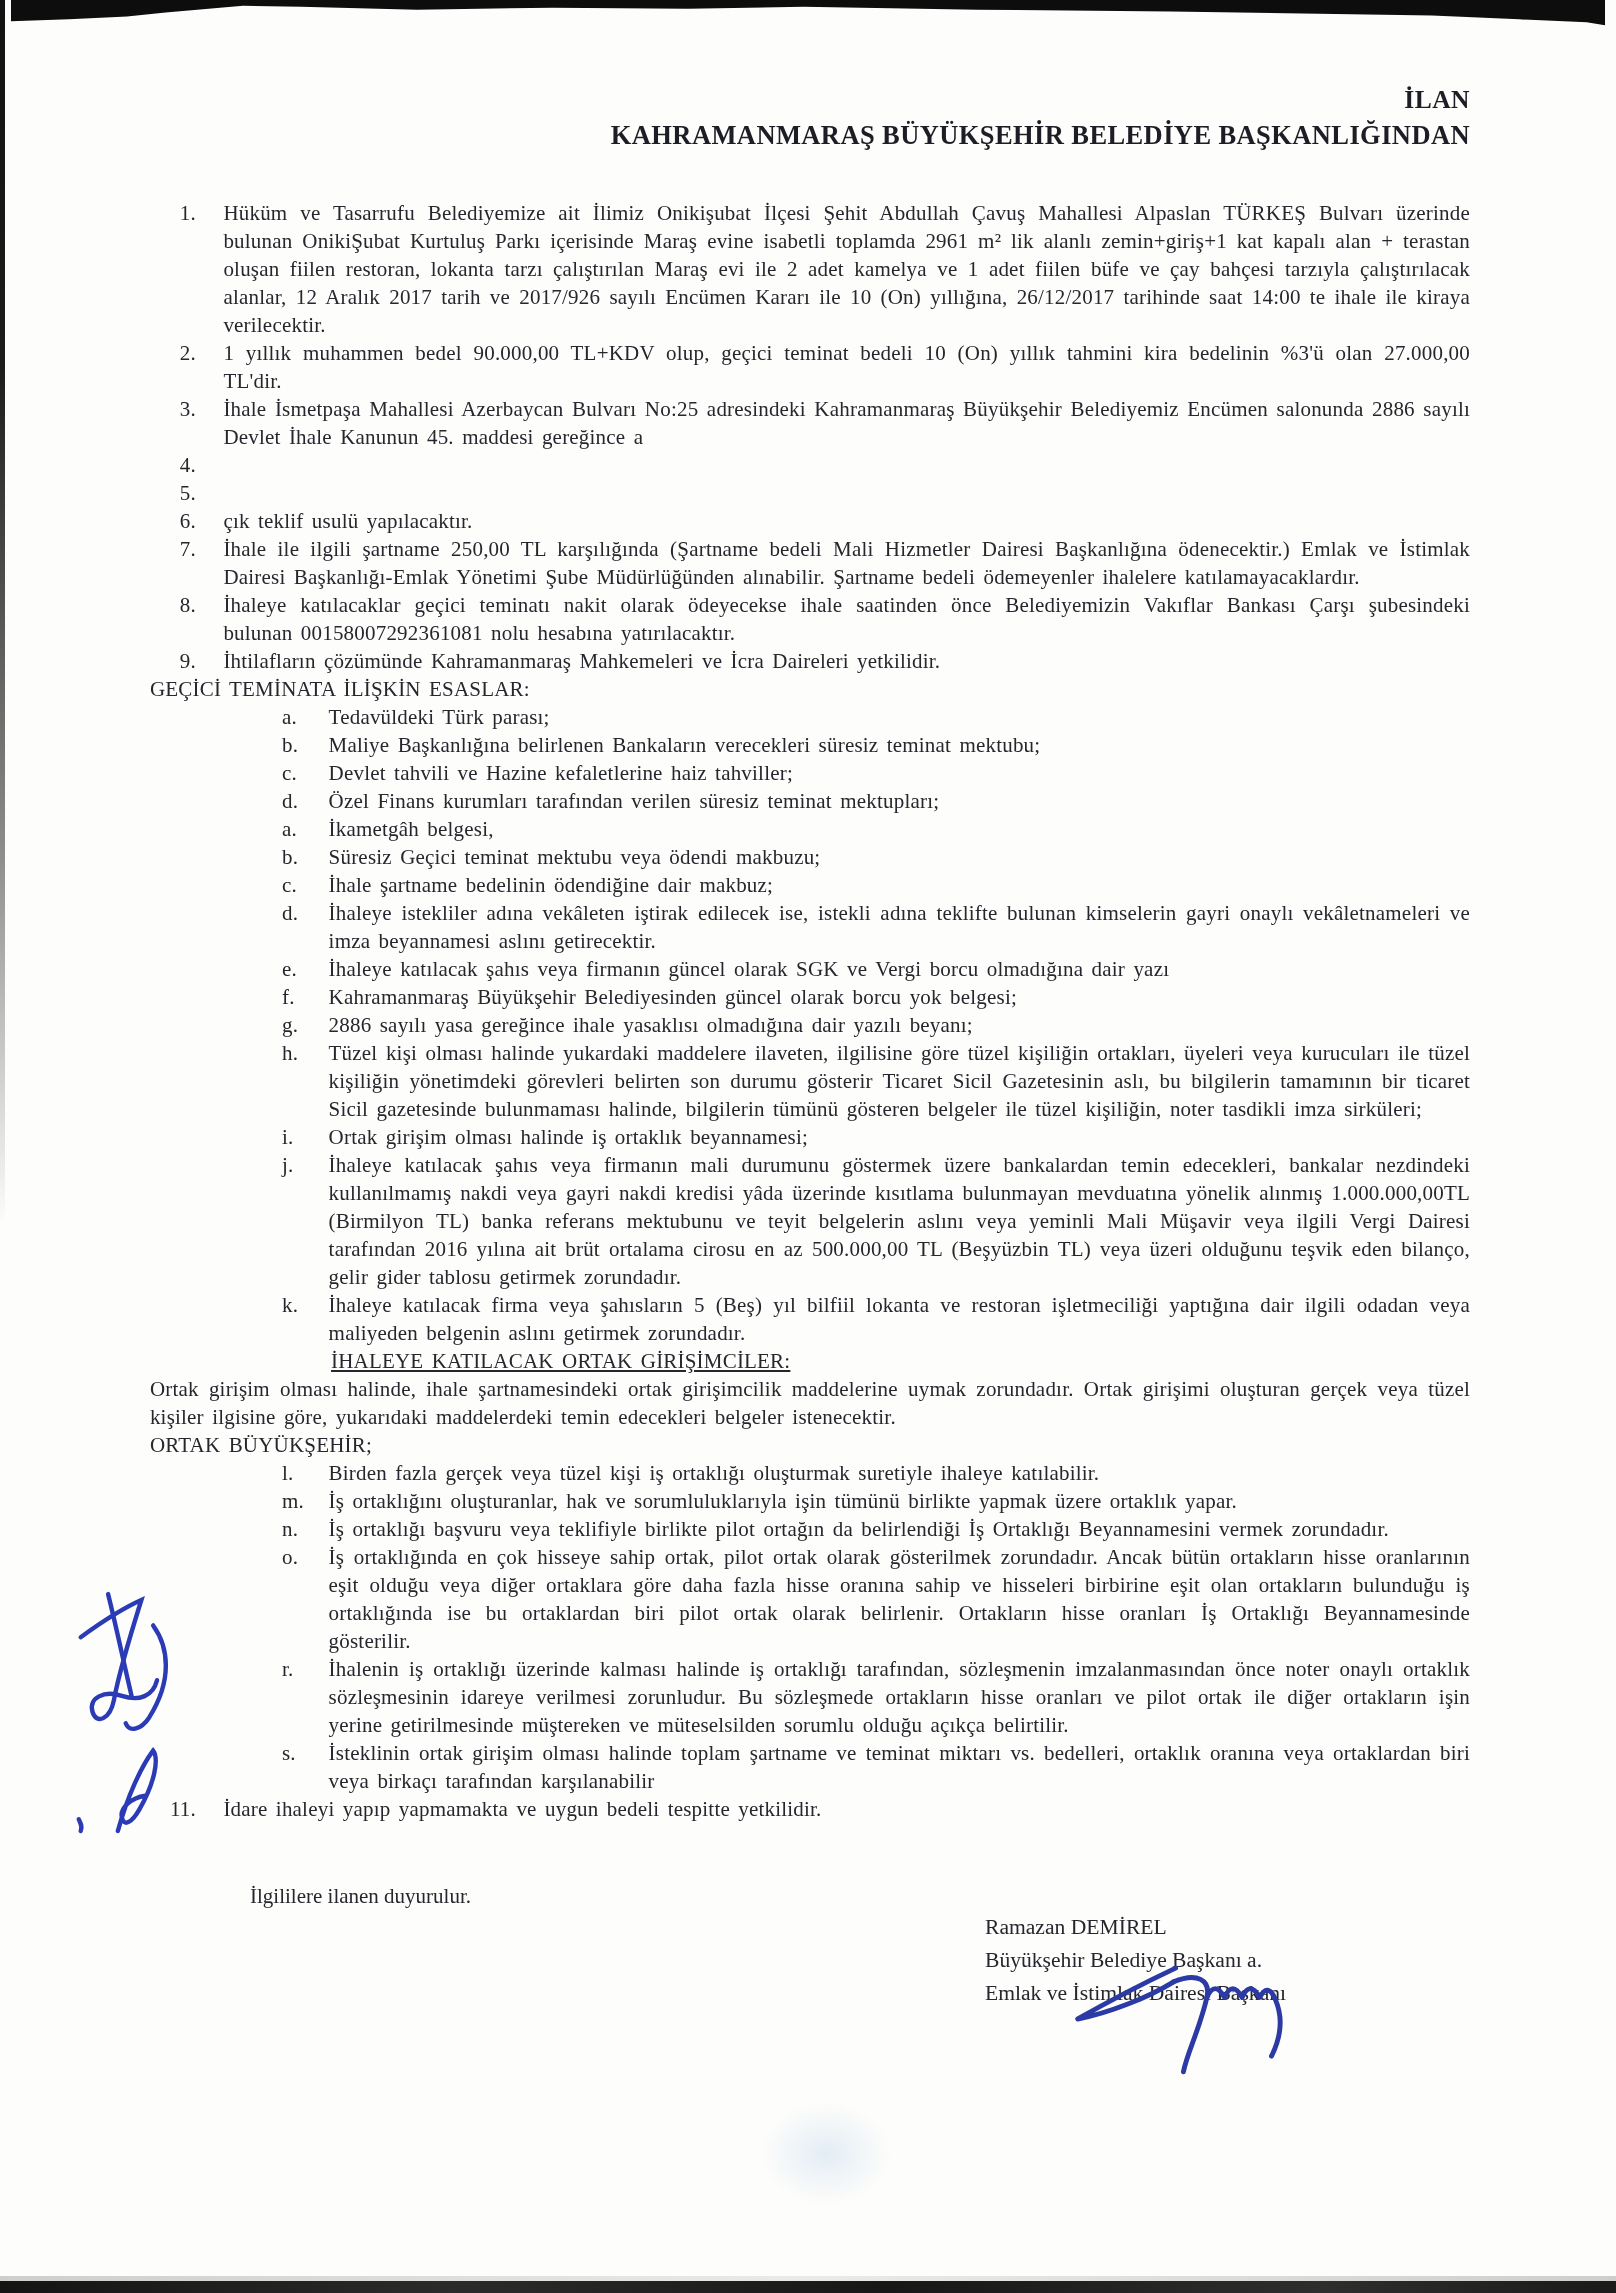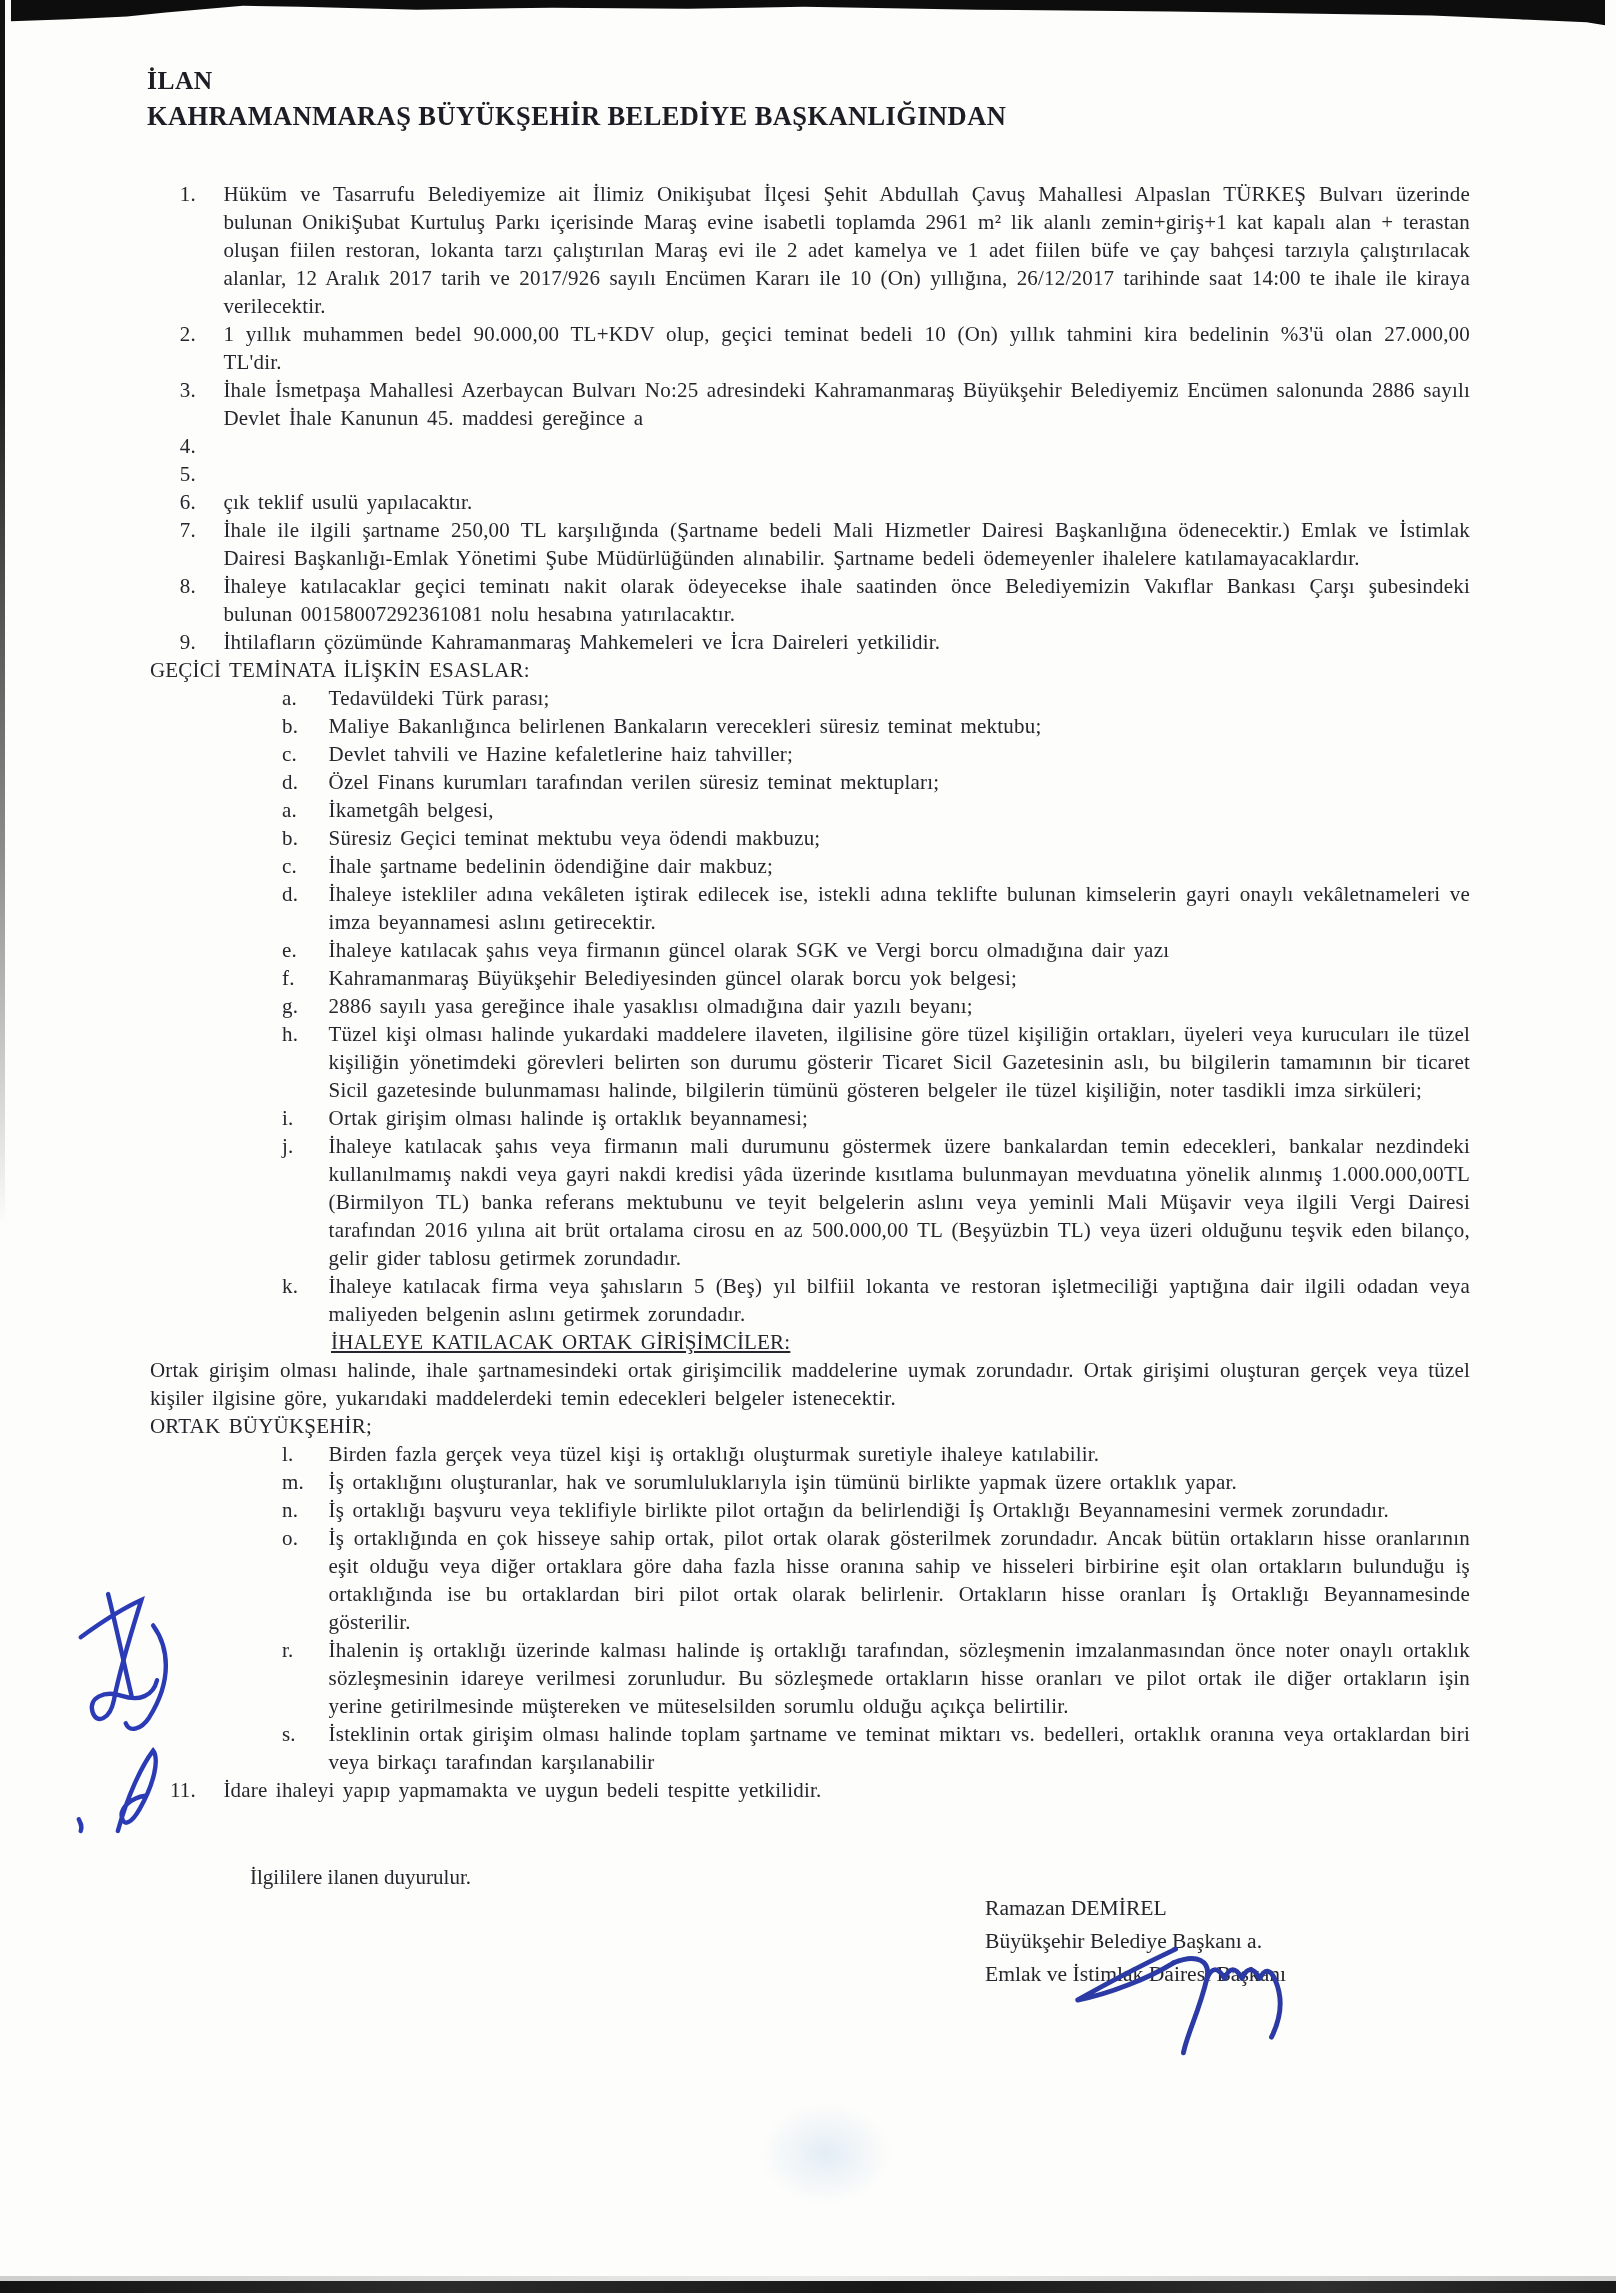--- a/index.html
+++ b/index.html
@@ -16,21 +16,21 @@
   .left-edge{position:absolute;top:0;left:0;width:4.9px;height:1225px;z-index:5;
     background:linear-gradient(to bottom,#121212 0%,#1c1c1c 30%,#555 50%,#8e8e8e 70%,rgba(140,140,140,0) 100%);}
   .bottom-edge{position:absolute;bottom:0;left:0;width:1616px;height:12.7px;z-index:5;
     background:linear-gradient(to right,#141414,#2b2b2b 28%,#171717 55%,#2e2e2e 82%,#1a1a1a);}
   .bottom-fade{position:absolute;bottom:12.7px;left:0;width:1616px;height:4.9px;z-index:4;
     background:linear-gradient(to right,rgba(120,120,120,.35),rgba(160,160,160,.2),rgba(120,120,120,.35));}
   .smudge{position:absolute;left:760px;top:2102px;width:132px;height:103px;border-radius:50%;
     background:radial-gradient(ellipse at center,rgba(185,210,235,.38),rgba(185,210,235,0) 70%);z-index:1;}
 
   .content{position:relative;padding:0 146px 0 147px;z-index:2;}
-  .title-block{margin-top:65px;text-align:left;line-height:1.25;}
+  .title-block{margin-top:84px;text-align:right;line-height:1.25;}
   .title-1{font-size:25.5px;font-weight:700;letter-spacing:0.5px;color:#1d1d25;}
   .title-2{font-size:26.5px;font-weight:700;letter-spacing:0.4px;color:#1d1d25;margin-top:2.9px;}
 
   .body-list{margin-top:47px;font-size:21px;line-height:28px;letter-spacing:0.2px;word-spacing:2.9px;}
   .row{display:flex;min-height:28px;}
   .num{flex:0 0 49px;text-align:right;padding-right:0;}
   .row .txt{flex:1;margin-left:27.4px;text-align:justify;}
   .row.sub{margin-left:135px;}
   .row.sub .num{flex:0 0 29px;text-align:left;}
   .row.sub .txt{margin-left:17.6px;}
@@ -118,21 +118,21 @@
       </div>
 
       <div class="section-header">GEÇİCİ TEMİNATA İLİŞKİN ESASLAR:</div>
 
       <div class="row sub">
         <span class="num">a.</span>
         <span class="txt">Tedavüldeki Türk parası;</span>
       </div>
       <div class="row sub">
         <span class="num">b.</span>
-        <span class="txt">Maliye Bakanlığınca belirlenen Bankaların verecekleri süresiz teminat mektubu;</span>
+        <span class="txt">Maliye Başkanlığına belirlenen Bankaların verecekleri süresiz teminat mektubu;</span>
       </div>
       <div class="row sub">
         <span class="num">c.</span>
         <span class="txt">Devlet tahvili ve Hazine kefaletlerine haiz tahviller;</span>
       </div>
       <div class="row sub">
         <span class="num">d.</span>
         <span class="txt">Özel Finans kurumları tarafından verilen süresiz teminat mektupları;</span>
       </div>
 

